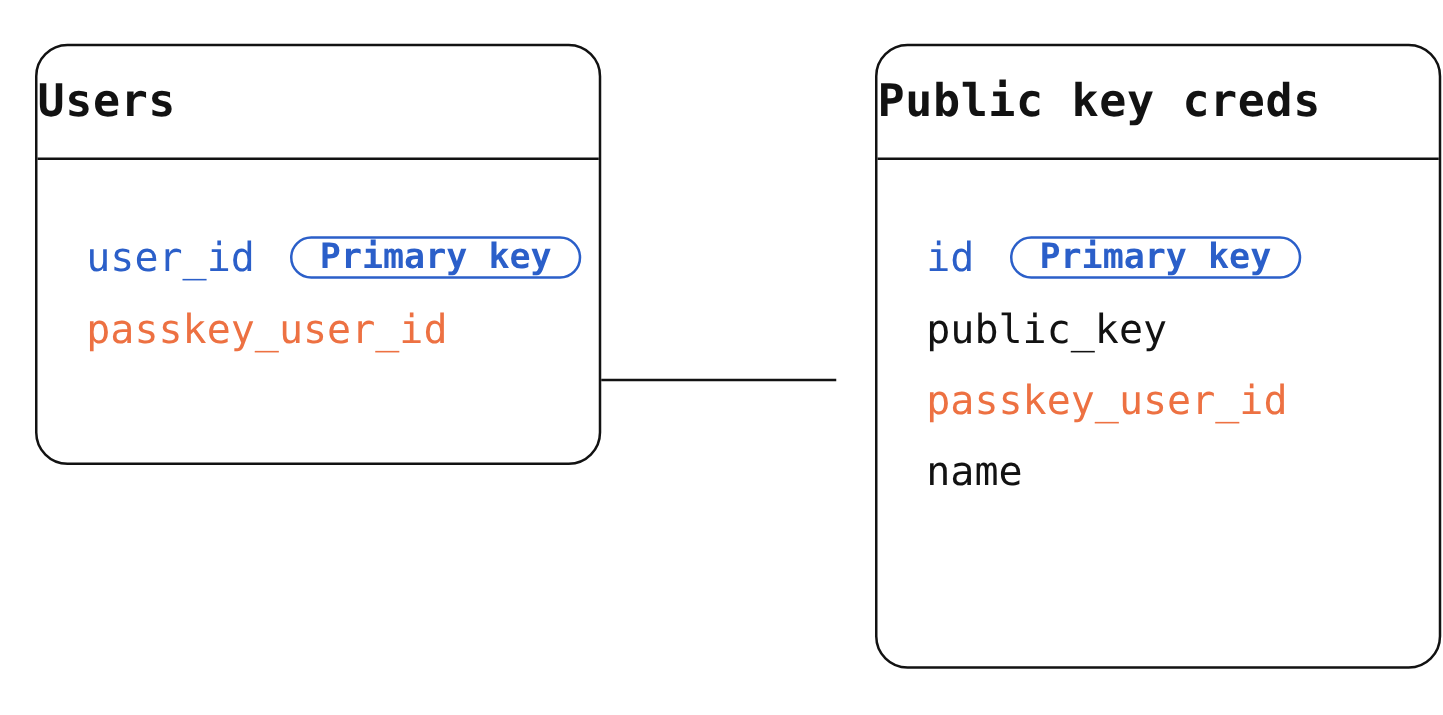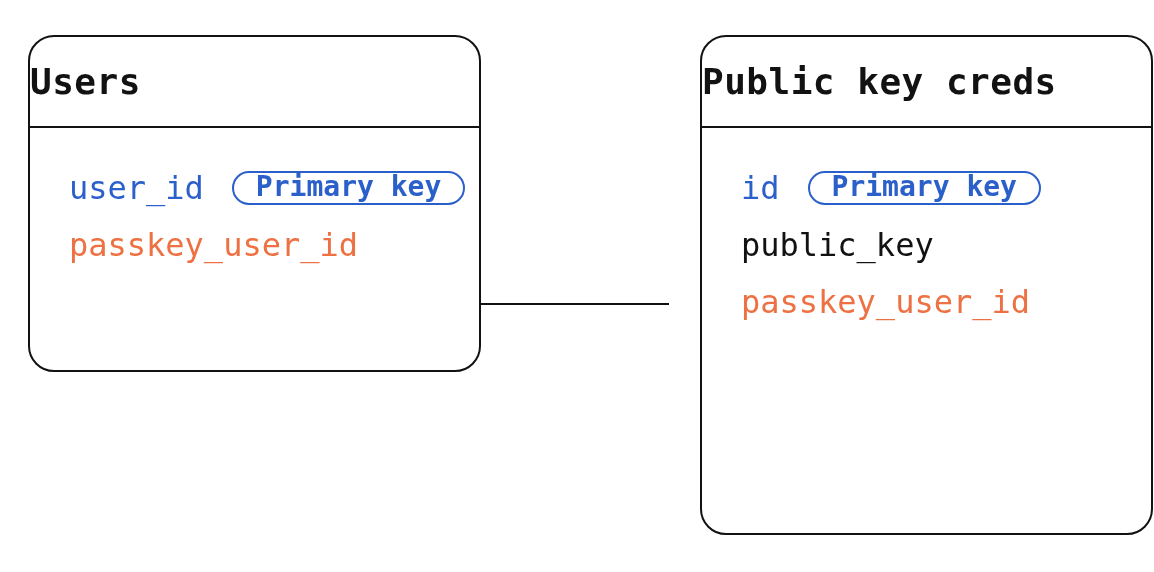--- a/index.html
+++ b/index.html
@@ -30,21 +30,21 @@
     align-items: center;
   }
   .entity__title {
     margin: 0;
     font-size: 36px;
     font-weight: bold;
     color: var(--ink, #111111);
     letter-spacing: 0.5px;
     white-space: nowrap;
   }
-  .entity__body { padding: 31px 16px 0 39px; }
+  .entity__body { padding: 49px 16px 0 39px; }
   .row {
     height: 57px;
     display: flex;
     align-items: center;
   }
   .field {
     font-size: 32px;
     color: var(--ink, #111111);
     white-space: nowrap;
   }
@@ -102,16 +102,19 @@
       <div class="row">
         <span class="field field--pk">id</span>
         <span class="badge">Primary key</span>
       </div>
       <div class="row">
         <span class="field">public_key</span>
       </div>
       <div class="row">
         <span class="field field--fk">passkey_user_id</span>
       </div>
+      <div class="row">
+        <span class="field">name</span>
+      </div>
     </div>
   </section>
 
 </div>
 
 </body></html>

